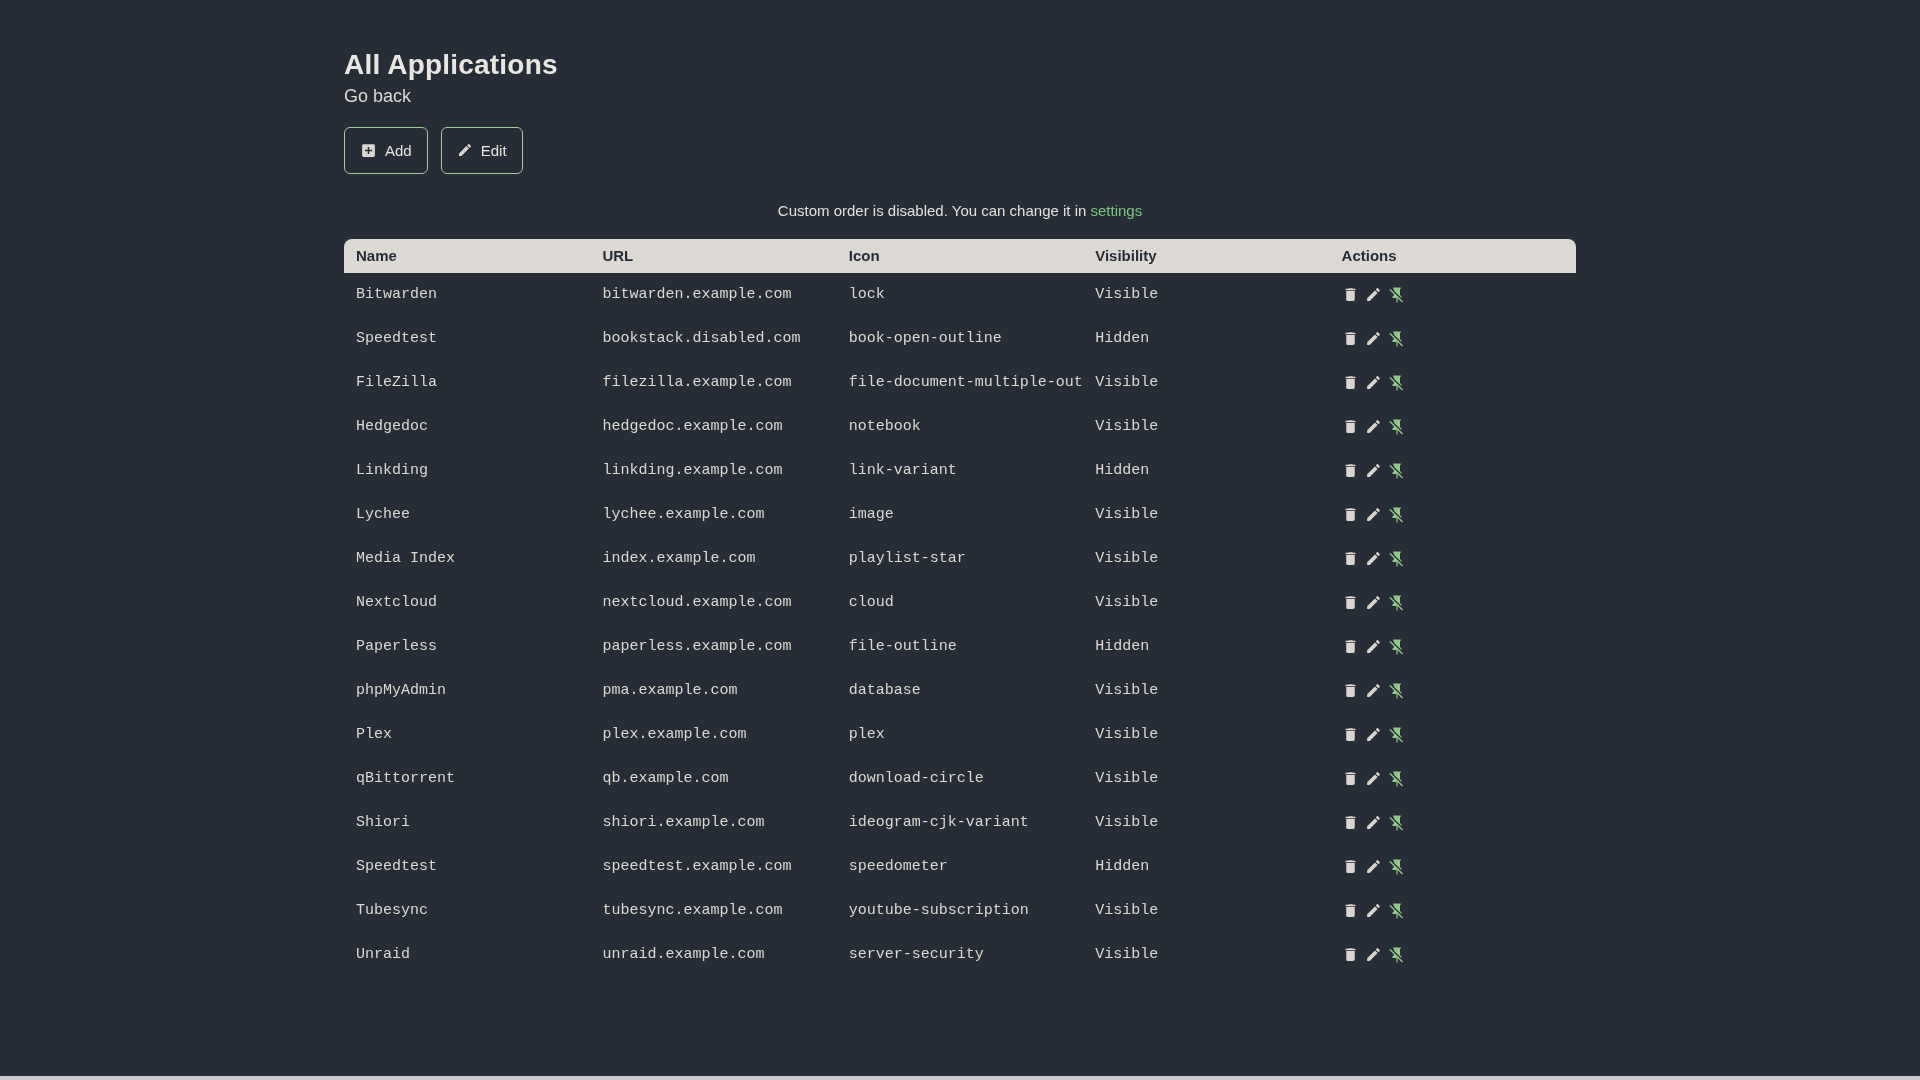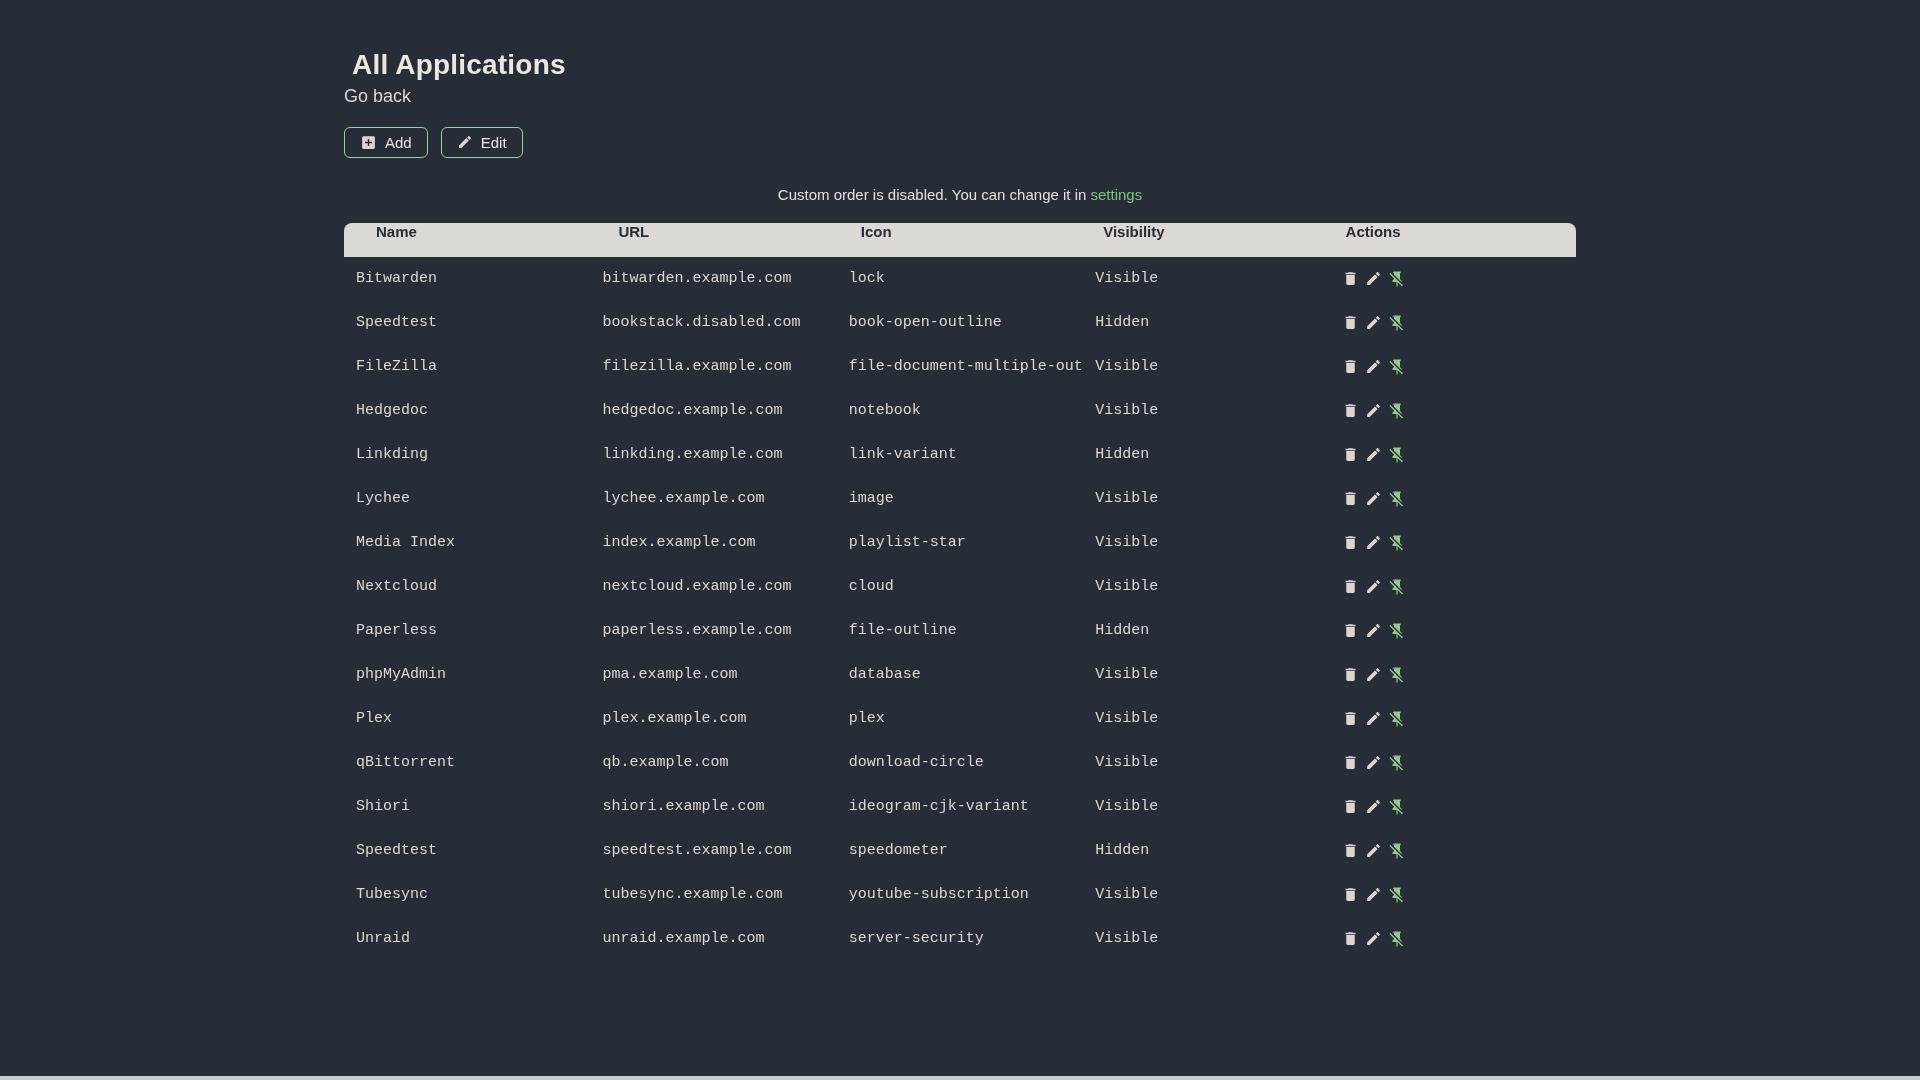--- a/index.html
+++ b/index.html
@@ -15,21 +15,20 @@
     margin: 0 auto;
     padding-top: 48px;
     color: #dcd8d3;
   }
   .page-title {
     font-size: 28px;
     font-weight: bold;
     color: #eae7e3;
     letter-spacing: 0.2px;
     line-height: 1.2;
-    margin-left: 8px;
   }
   .go-back {
     display: inline-block;
     font-size: 18px;
     color: #dcd8d3;
     margin-top: 4px;
     cursor: pointer;
     text-decoration: none;
   }
   .button-row {
@@ -40,21 +39,21 @@
   .btn {
     display: inline-flex;
     align-items: center;
     gap: 8px;
     background: transparent;
     border: 1px solid #a0cd9d;
     border-radius: 6px;
     color: #e8e5e1;
     font-size: 15px;
     font-family: "Liberation Sans", sans-serif;
-    padding: 6px 15px;
+    padding: 14px 15px;
     cursor: pointer;
     line-height: 17px;
   }
   .btn svg { display: block; }
   .notice {
     margin-top: 28px;
     text-align: center;
     font-size: 15px;
     color: #e3dfda;
   }
@@ -64,22 +63,21 @@
   }
   .app-table {
     margin-top: 20px;
     width: 100%;
   }
   .table-header {
     display: flex;
     background: #dcd8d3;
     border-radius: 8px 8px 0 0;
     height: 34px;
-    align-items: flex-start;
-    padding-left: 20px;
+    align-items: center;
   }
   .table-header .cell {
     color: #272d36;
     font-weight: bold;
     font-size: 15px;
   }
   .cell {
     width: 20%;
     padding-left: 12px;
     white-space: nowrap;

